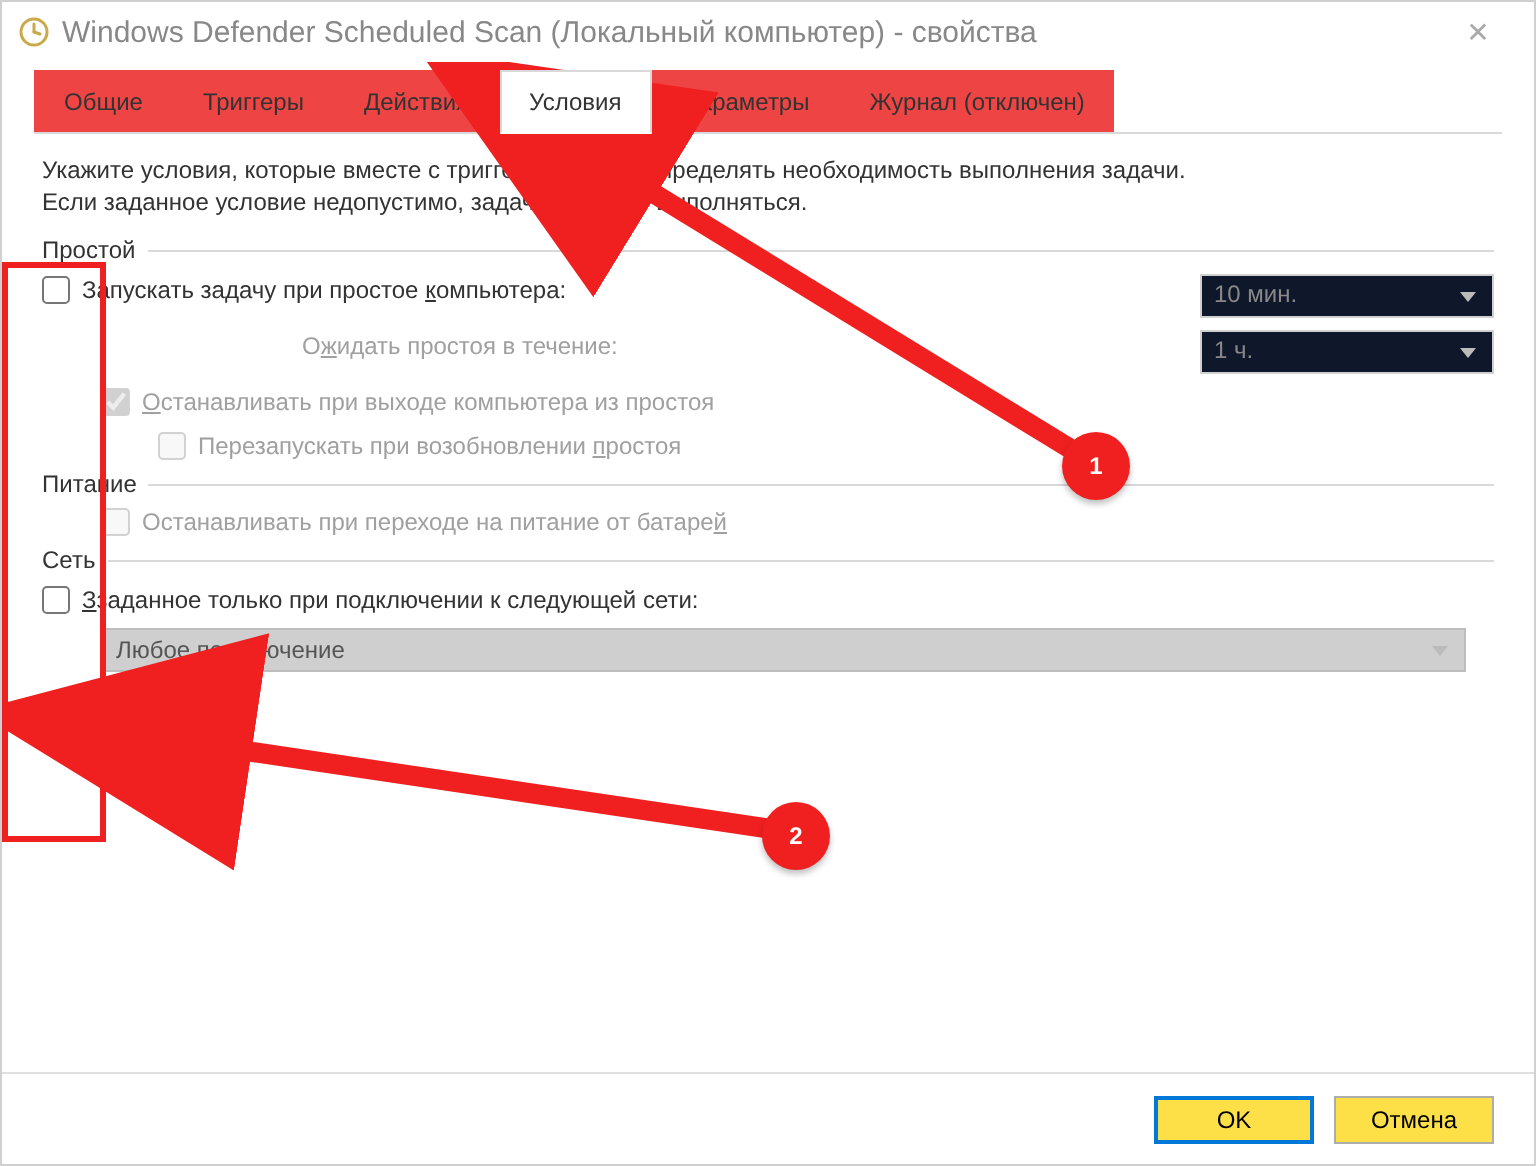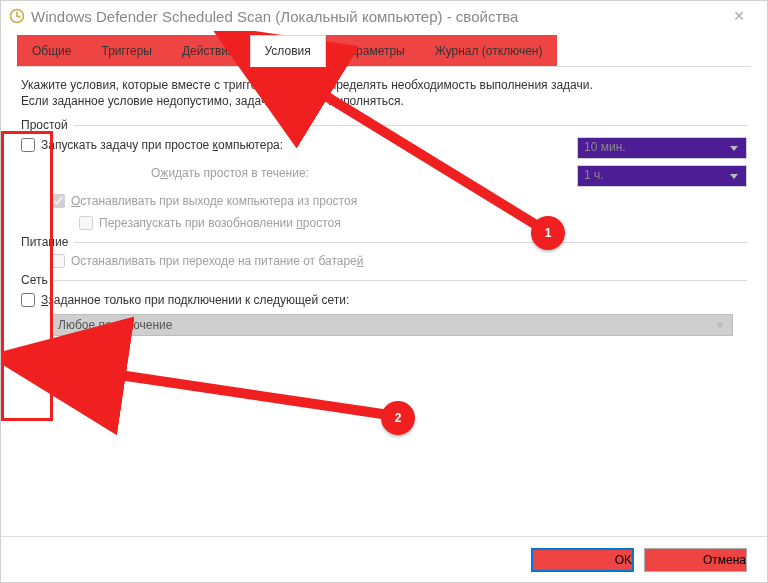--- a/index.html
+++ b/index.html
@@ -27,26 +27,26 @@
 
     .row { display: flex; align-items: flex-start; padding: 3px 0; gap: 36px; }
     .row label { display: flex; align-items: center; gap: 6px; color: #333; }
     .row.disabled label { color: #a0a0a0; }
     .row input[type=checkbox] { width: 14px; height: 14px; }
     .row.indent-1 { padding-left: 30px; }
     .row.indent-2 { padding-left: 58px; }
     .under { text-decoration: underline; }
 
     .row .spacer { flex: 1; }
-    .sel { width: 170px; height: 22px; border: 1px solid #d0d0d0; background: #4c1d95; color: #888; padding: 0 22px 0 6px; display: flex; align-items: center; position: relative; }
+    .sel { width: 147px; height: 22px; border: 1px solid #d0d0d0; background: #0f172a; color: #888; padding: 0 22px 0 6px; display: flex; align-items: center; position: relative; }
     .sel::after { content: ""; position: absolute; right: 8px; top: 8px; width: 0; height: 0; border-left: 4px solid transparent; border-right: 4px solid transparent; border-top: 5px solid #bbb; }
     .sel.wide { width: 682px; background: #cfcfcf; color: #555; border-color: #bdbdbd; }
 
     .footer { height: 46px; border-top: 1px solid #e0e0e0; display: flex; justify-content: flex-end; align-items: center; gap: 10px; padding: 0 20px; }
-    .btn { width: 103px; height: 24px; border: 1px solid #adadad; background: #ef4444; text-align: right; line-height: 22px; cursor: pointer; font-size: 12px; }
+    .btn { width: 80px; height: 24px; border: 1px solid #adadad; background: #fde047; text-align: center; line-height: 22px; cursor: pointer; font-size: 12px; }
     .btn.primary { border: 2px solid #0078d7; line-height: 20px; }
 
     
     .callout-rect { position: absolute; border: 3px solid #f02020; background: transparent; pointer-events: none; }
     .callout-circle { position: absolute; width: 34px; height: 34px; border-radius: 50%; background: #f02020; color: #fff; display: flex; align-items: center; justify-content: center; font-size: 18px; font-weight: 600; pointer-events: none; box-shadow: 0 2px 3px rgba(0,0,0,.25); }
     .arrow-svg { position: absolute; left: 0; top: 0; pointer-events: none; }
 
     
     .clock-svg circle { fill: #fff; stroke: #caa94a; stroke-width: 1.5; }
     .clock-svg line { stroke: #caa94a; stroke-width: 1.5; stroke-linecap: round; }

